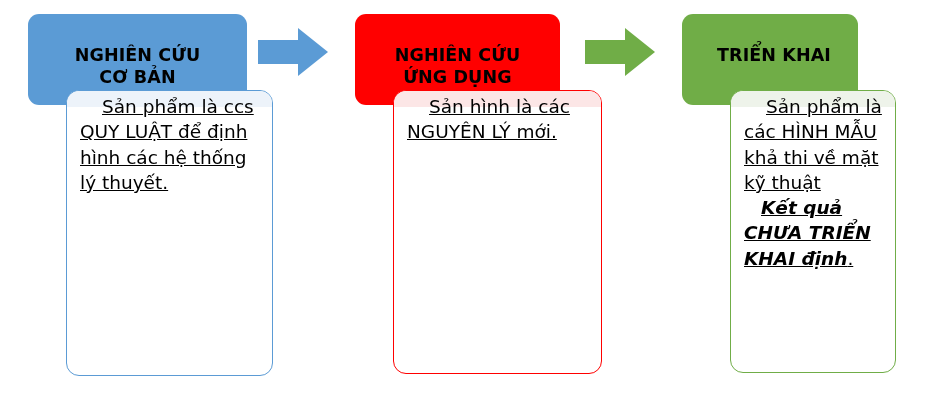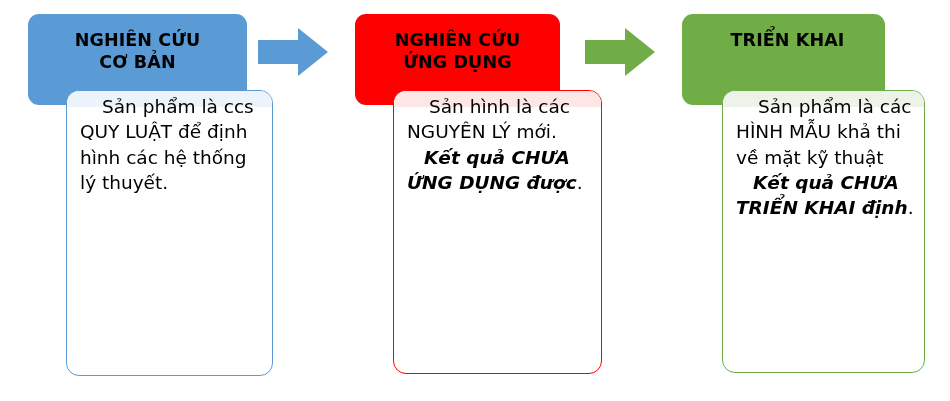--- a/index.html
+++ b/index.html
@@ -38,25 +38,25 @@
     position: absolute;
     left: 28px;
     top: 14px;
     width: 219px;
     height: 91px;
     border-radius: 11px;
     box-sizing: border-box;
     display: flex;
     align-items: flex-start;
     justify-content: center;
-    padding-top: 15px;
+    padding-top: 30px;
     z-index: 1;
   }
   .stage-2 .header-box { left: 28px; width: 205px; }
-  .stage-3 .header-box { left: 28px; width: 203px; }
+  .stage-3 .header-box { left: 28px; width: 176px; }
 
   .header-title {
     font-size: 17.5px;
     font-weight: bold;
     color: #000000;
     text-align: center;
     line-height: 1.28;
     letter-spacing: 0.1px;
     white-space: pre-line;
   }
@@ -68,23 +68,24 @@
     left: 66px;
     top: 90px;
     width: 207px;
     height: 286px;
     border-radius: 13px;
     box-sizing: border-box;
     background: #ffffff;
     border: 1.6px solid #000;
     z-index: 2;
     overflow: hidden;
+    text-decoration: underline;
   }
   .stage-2 .body-card { left: 66px; width: 209px; height: 284px; }
-  .stage-3 .body-card { left: 68px; width: 203px; height: 283px; }
+  .stage-3 .body-card { left: 76px; width: 166px; height: 283px; }
 
   
   .card-tint {
     position: absolute;
     left: 0;
     top: 0;
     right: 0;
     height: 16px;
     z-index: 0;
   }
@@ -148,21 +149,20 @@
   <div class="stage stage-2">
     <div class="header-box" style="background: rgb(255, 0, 0);">
       <div class="header-title">NGHIÊN CỨU
 ỨNG DỤNG</div>
     </div>
 
     <div class="body-card" style="border-color: rgb(255, 0, 0);">
       <div class="card-tint" style="background: rgb(252, 230, 230);"></div>
       <div class="card-text">
         <span>Sản hình là các NGUYÊN LÝ mới.</span>
-        <span class="emph"><span>Kết quả CHƯA ỨNG DỤNG được</span><span class="tail">.</span></span>
       </div>
     </div>
 
     <div class="arrow">
       <svg viewBox="0 0 70 48" preserveAspectRatio="none">
         <polygon points="0,12 40,12 40,0 70,24 40,48 40,36 0,36" fill="#70AD47"></polygon>
       </svg>
     </div>
   </div>
 

